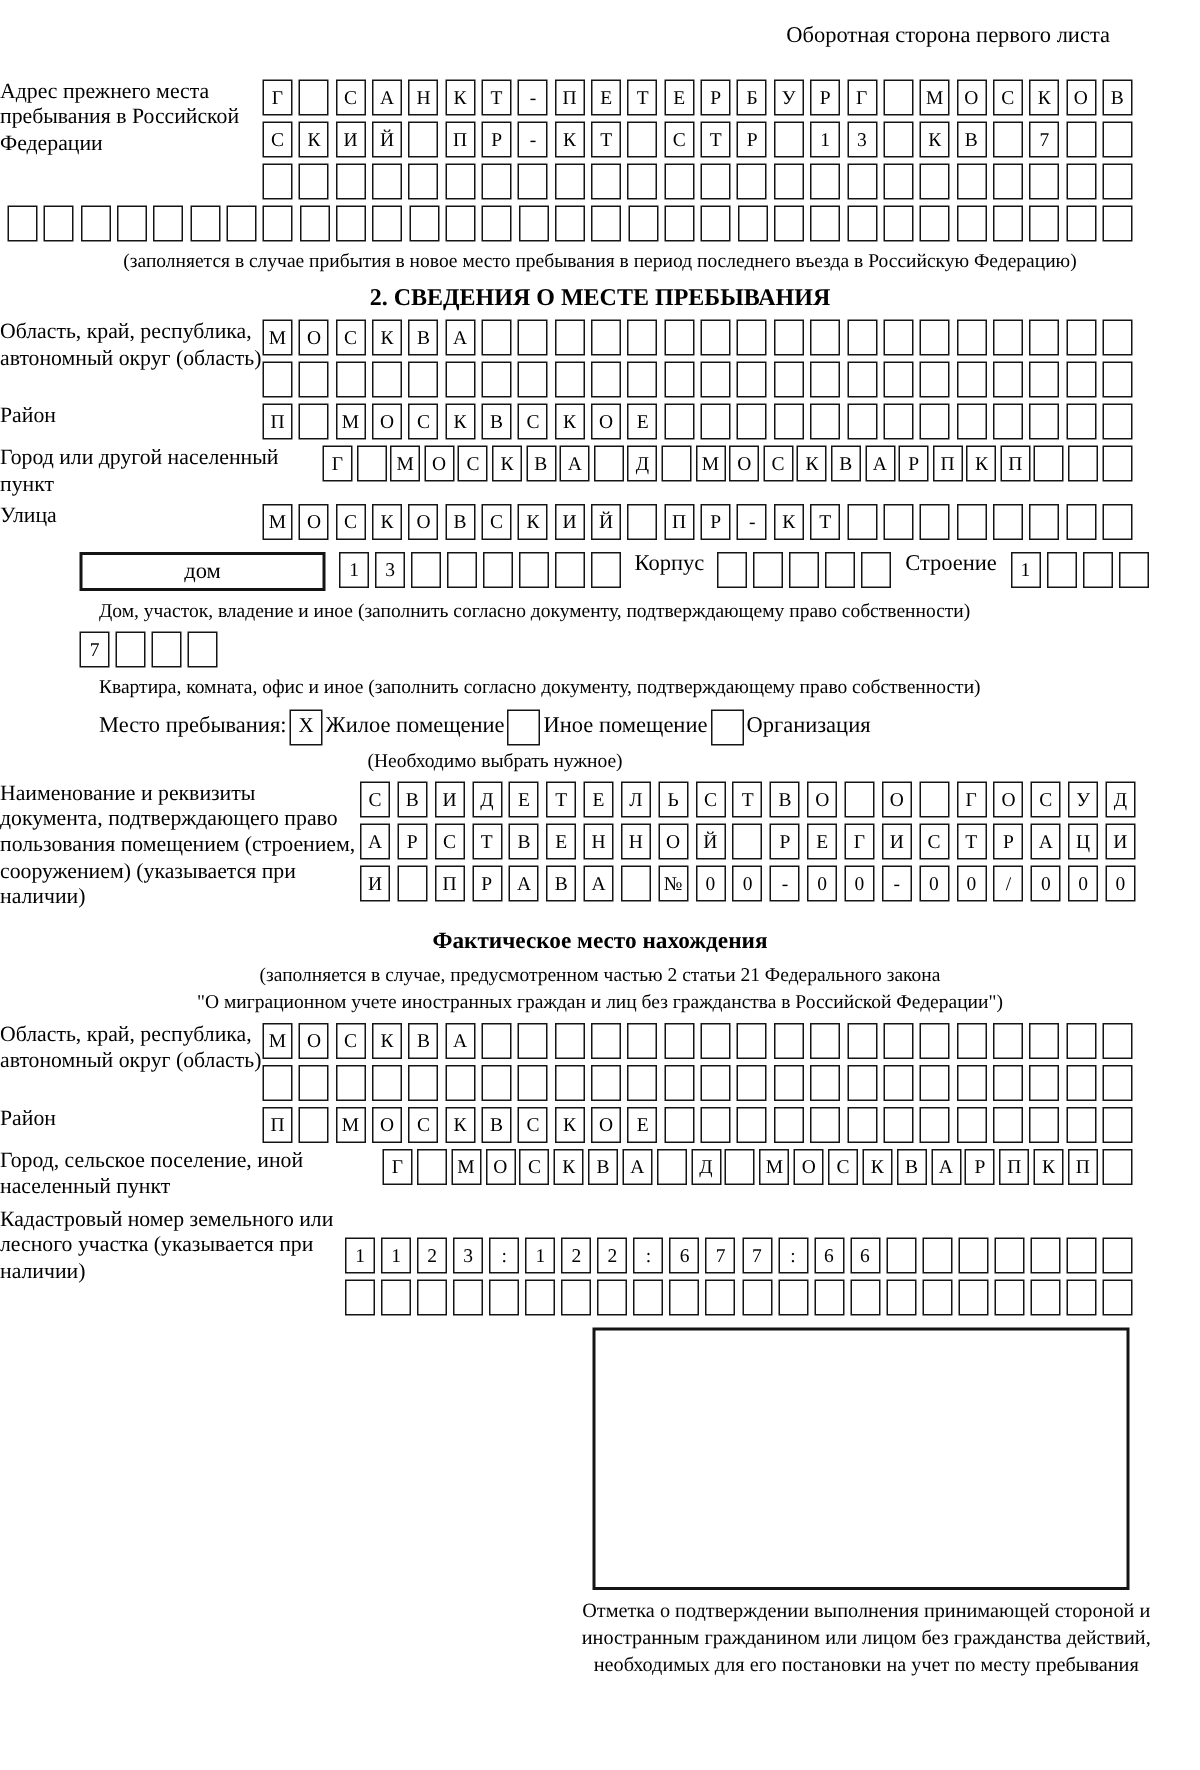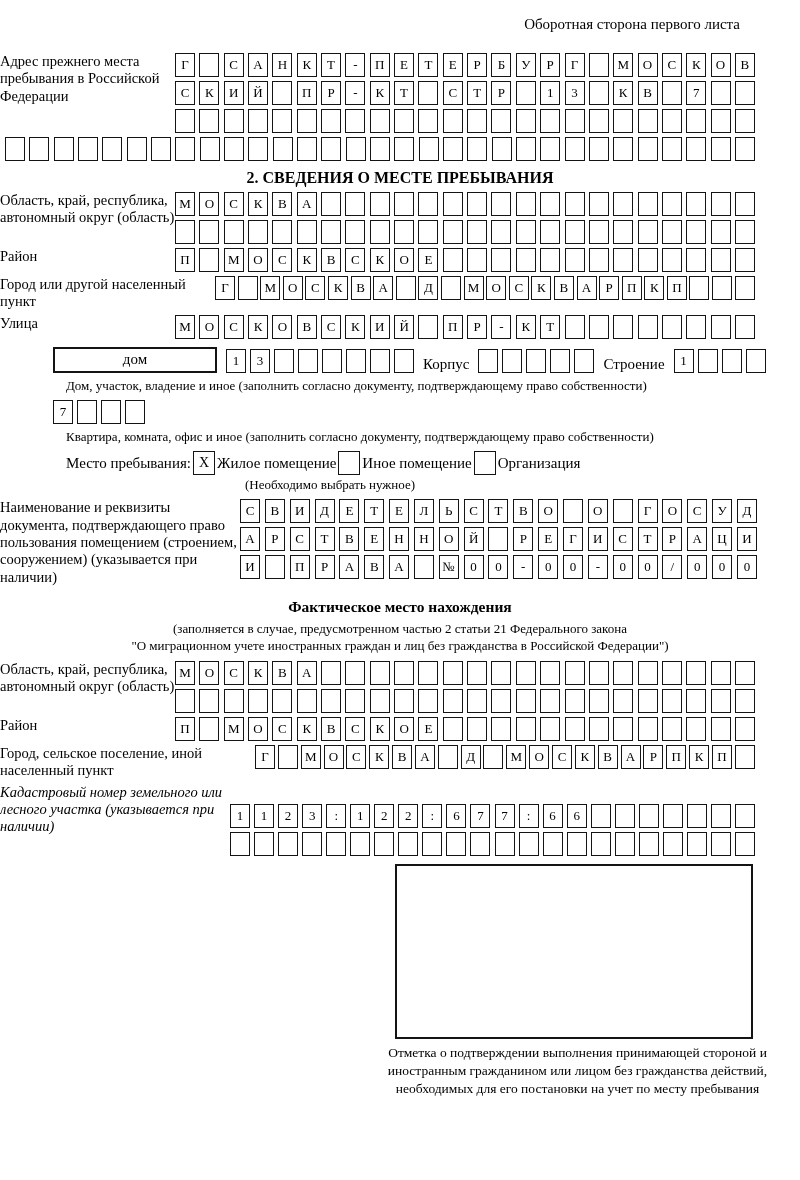--- a/index.html
+++ b/index.html
@@ -4,38 +4,38 @@
 <style>
   html,body{margin:0;padding:0;background:#fff;color:#000;}
   body{width:800px;height:1180px;overflow:hidden;font-family:"Liberation Serif","DejaVu Serif",serif;}
   .page{position:relative;width:800px;height:896px;box-sizing:border-box;padding-top:16px;}
   .header{ text-align:right;padding-right:60px;font-size:15px;}
   .field{display:flex;align-items:flex-start;margin-top:4px;}
   .label{width:175px;box-sizing:border-box;font-size:14.5px;line-height:1.2;flex-shrink:0;}
   .label.w215{width:215px;}
   .label.w240{width:240px;}
   .label.w255{width:255px;}
-  .label.w230{width:230px;font-style:italic;}
+  .label.w230{width:230px;}
   .rows{display:flex;flex-direction:column;gap:4px;}
   .rows.pt20{padding-top:20px;}
   .w580{width:580px;}
   .w540{width:540px;}
   .w517{width:517px;}
   .w500{width:500px;}
   .w525{width:525px;}
   .cellrow{display:flex;justify-content:space-between;}
   .cellrow.auto{justify-content:flex-start;gap:4px;}
   .cell{width:20px;height:24px;box-sizing:border-box;border:1.7px solid #141414;display:flex;align-items:center;justify-content:center;font-size:13px;font-family:"Liberation Serif","DejaVu Serif",serif;flex-shrink:0;}
   .fullrow{margin:4px 0 0 5px;width:750px;}
   .note{font-size:13px;text-align:center;margin-top:5px;line-height:1.25;}
   .note.left{text-align:left;margin-left:66px;}
   .sect-title{font-size:16px;font-weight:bold;text-align:center;margin:8px 0 5px 0;}
   .sub-title{font-size:15.5px;font-weight:bold;text-align:center;margin:12px 0 2px 0;}
   .boxfield{height:26px;box-sizing:border-box;border:2px solid #141414;display:flex;align-items:center;justify-content:center;font-size:15px;}
-  .domrow{display:flex;align-items:flex-end;margin:8px 0 0 33px;gap:9px;padding-left:20px;}
+  .domrow{display:flex;align-items:flex-start;margin:8px 0 0 33px;gap:9px;padding-left:20px;}
   .inline-label{font-size:15px;white-space:nowrap;}
   .checkbox{width:22px;height:24px;box-sizing:border-box;border:1.7px solid #141414;display:flex;align-items:center;justify-content:center;font-size:14px;flex-shrink:0;}
   .mestorow{display:flex;align-items:center;gap:2px;margin:6px 0 0 66px;font-size:15px;}
   .small-note{font-size:13px;margin:2px 0 0 0;text-align:left;padding-left:245px;}
   .stamp-box{margin:8px 0 0 395px;width:358px;height:175px;box-sizing:border-box;border:2px solid #141414;}
   .stamp-note{margin:5px 0 0 385px;width:385px;text-align:center;font-size:13.5px;line-height:1.35;}
 </style>
 </head>
 <body>
 
@@ -152,20 +152,21 @@
       <div class="cell"></div>
       <div class="cell"></div>
       <div class="cell"></div>
       <div class="cell"></div>
       <div class="cell"></div>
       <div class="cell"></div>
       <div class="cell"></div>
       <div class="cell"></div>
       <div class="cell"></div>
     </div>
+  <div class="note">(заполняется в случае прибытия в новое место пребывания в период последнего въезда в Российскую Федерацию)</div>
 
   <div class="sect-title">2. СВЕДЕНИЯ О МЕСТЕ ПРЕБЫВАНИЯ</div>
 
   <div class="field">
     <div class="label">Область, край, республика, автономный округ (область)</div>
     <div class="rows w580">
       <div class="cellrow">
           <div class="cell">М</div>
           <div class="cell">О</div>
           <div class="cell">С</div>

